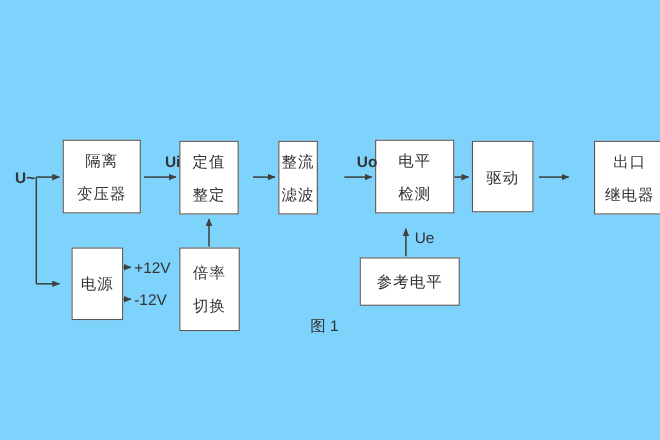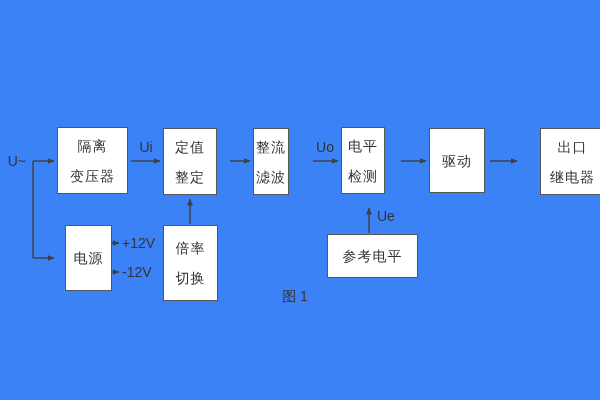--- a/index.html
+++ b/index.html
@@ -4,21 +4,21 @@
 <style>
   html, body {
     margin: 0;
     padding: 0;
     background: #ffffff;
   }
   #canvas {
     position: relative;
     width: 600px;
     height: 400px;
-    background: #3b82f6;
+    background: #7dd3fc;
     font-family: "Liberation Sans", sans-serif;
     color: #383838;
     overflow: hidden;
   }
   #wires {
     position: absolute;
     left: 0;
     top: 0;
     width: 600px;
     height: 400px;
@@ -38,21 +38,21 @@
     color: #333333;
     letter-spacing: 1px;
   }
   .lbl {
     position: absolute;
     font-size: 14px;
     line-height: 16px;
     color: #333333;
     white-space: nowrap;
   }
-  .lbl.center { text-align: center; }
+  .lbl.center { text-align: right; font-weight: bold; }
   .caption {
     position: absolute;
     left: 260px;
     top: 288px;
     width: 70px;
     text-align: center;
     font-size: 14px;
     color: #333333;
   }
 </style>
@@ -91,21 +91,21 @@
   <div class="block" style="left:163px; top:128px; width:54px; height:67px;">
     <span>定值</span>
     <span>整定</span>
   </div>
 
   <div class="block" style="left:253px; top:128px; width:36px; height:67px;">
     <span>整流</span>
     <span>滤波</span>
   </div>
 
-  <div class="block" style="left:341px; top:127px; width:44px; height:67px;">
+  <div class="block" style="left:341px; top:127px; width:72px; height:67px;">
     <span>电平</span>
     <span>检测</span>
   </div>
 
   <div class="block" style="left:429px; top:128px; width:56px; height:65px;">
     <span>驱动</span>
   </div>
 
   <div class="block" style="left:540px; top:128px; width:65px; height:67px;">
     <span>出口</span>

